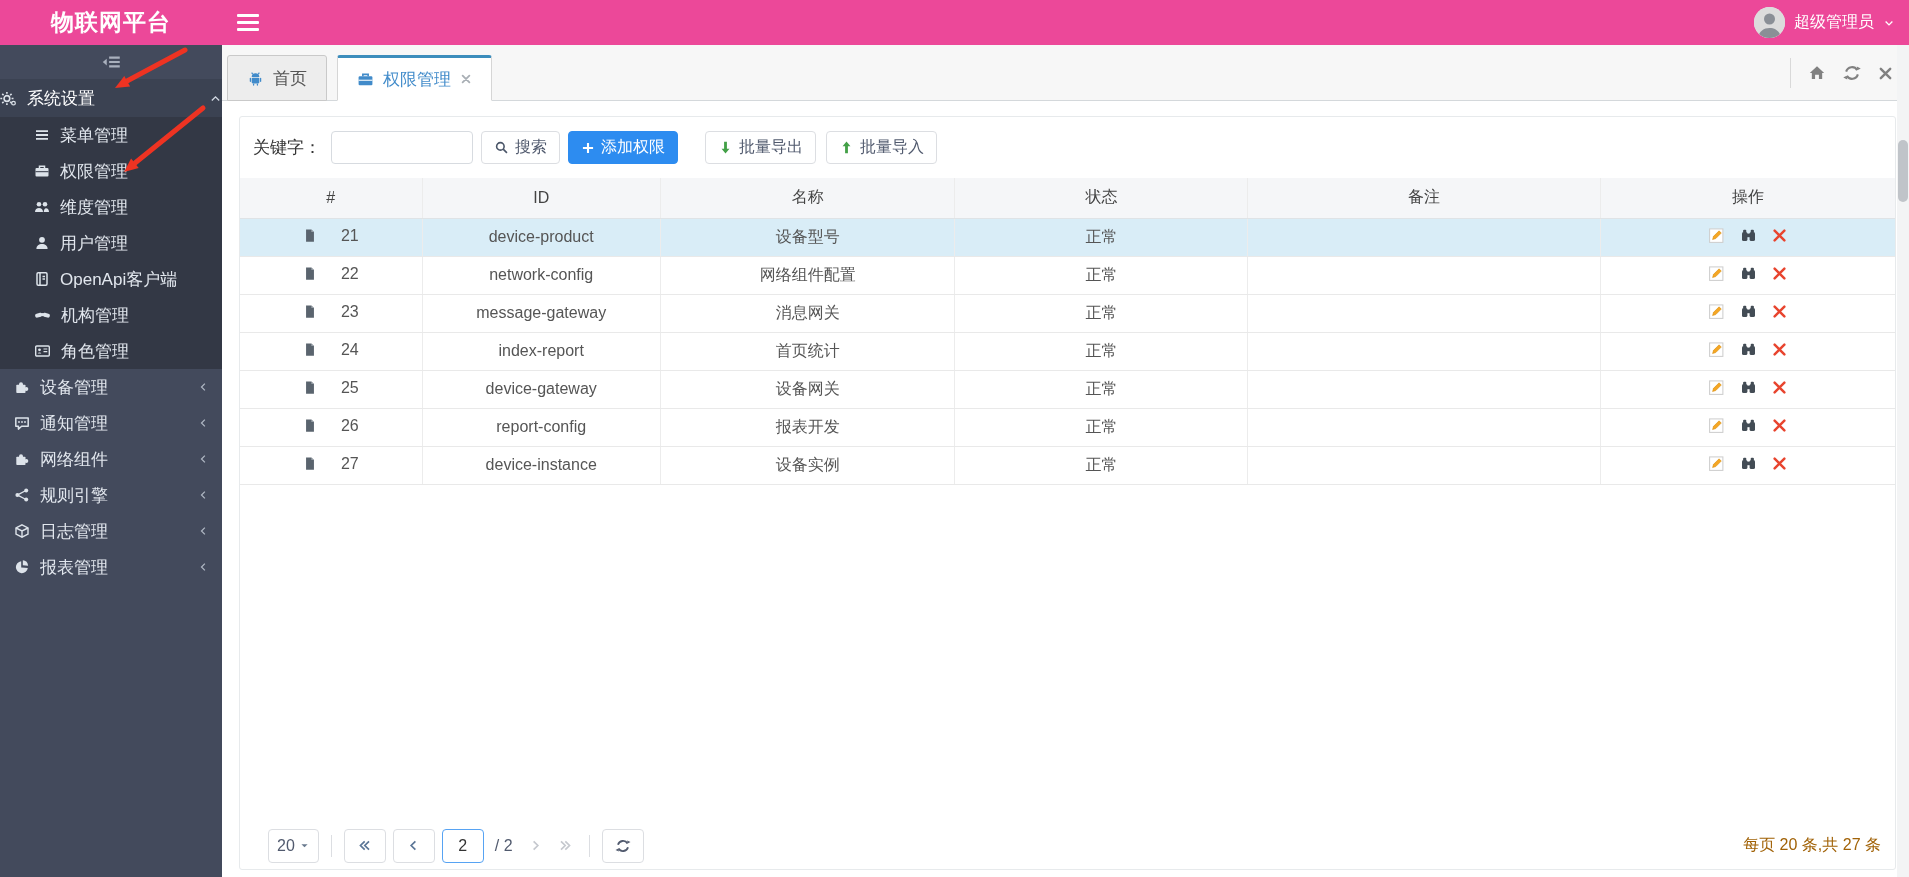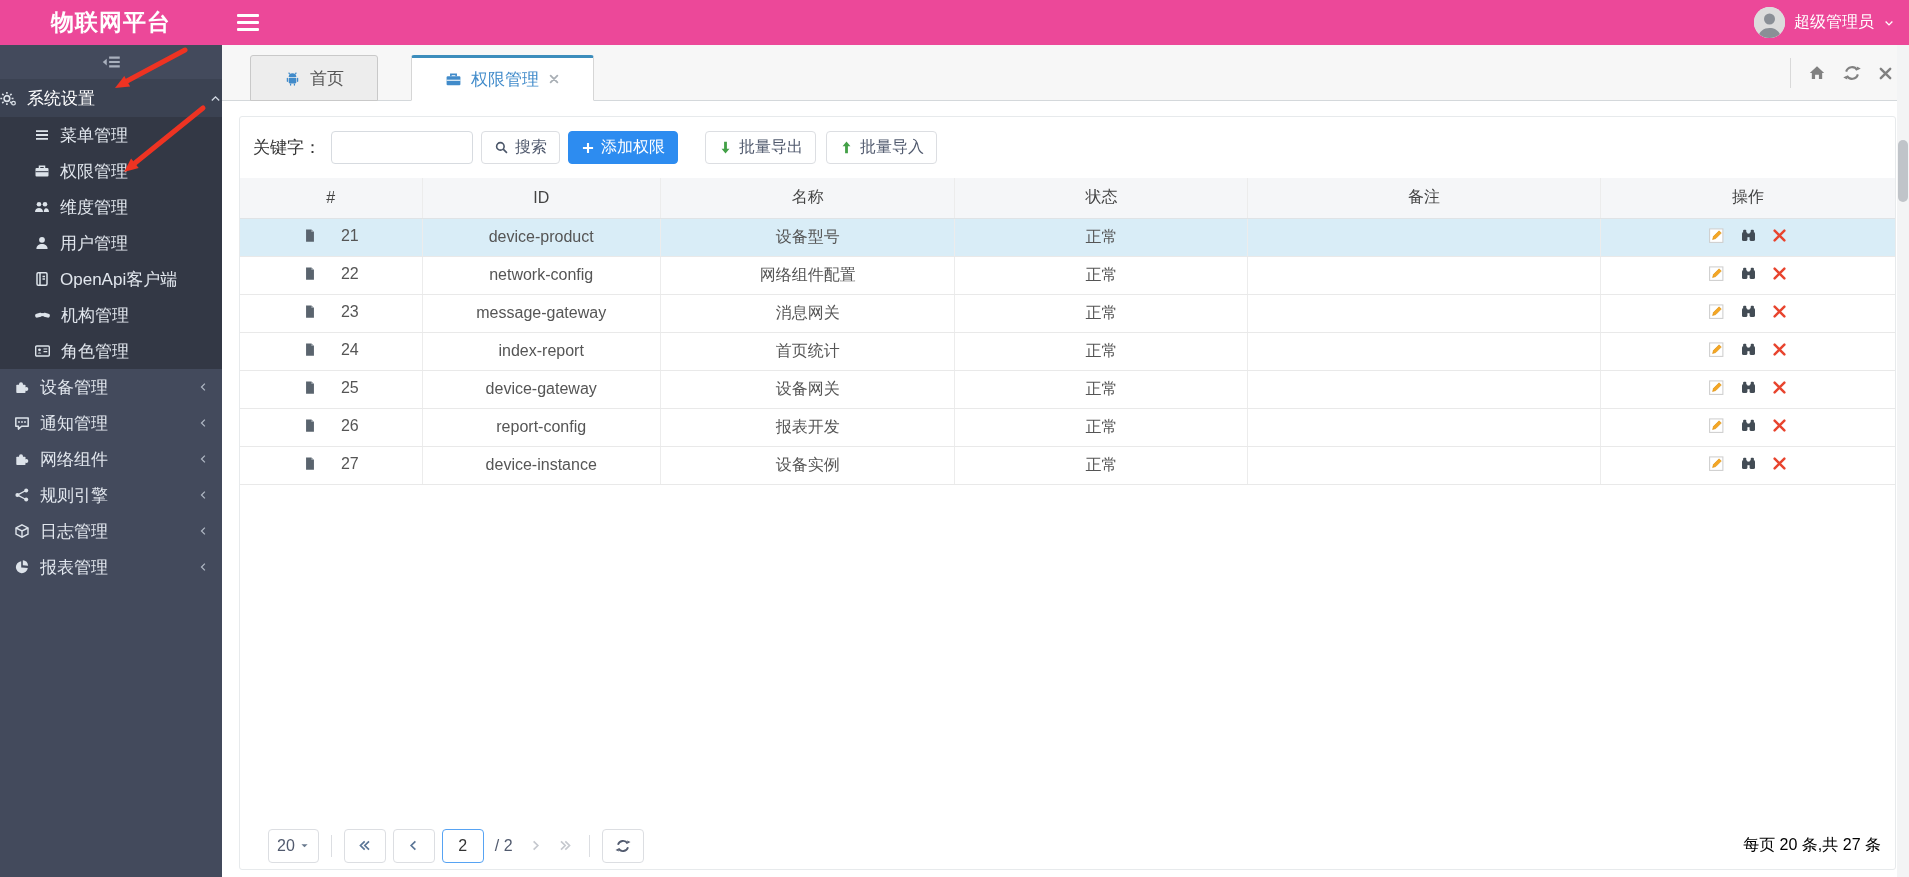--- a/index.html
+++ b/index.html
@@ -24,22 +24,22 @@
   .sb-group-active { height:38px; display:flex; align-items:center; padding:0 0; gap:10px; background:#3b4252; font-size:17px; color:#fff; cursor:pointer;text-align:right; }
   .sb-group-active .grow { flex:1; }
   .submenu { background:#333845; }
   .sb-sub { height:36px; display:flex; align-items:center; padding-left:34px; gap:10px; font-size:17px; cursor:pointer; }
   .sb-group { height:36px; display:flex; align-items:center; padding:0 13px 0 14px; gap:10px; font-size:17px; cursor:pointer; }
   .sb-group .grow { flex:1; }
 
   
   .tabbar { position:absolute; left:222px; top:45px; width:1687px; height:56px; background:#f7f7f7; border-bottom:1px solid #d4d8db; }
   .tabs { position:absolute; left:5px; bottom:-1px; display:flex; gap:10px; align-items:flex-end; }
-  .tab { height:46px; display:flex; align-items:center; gap:9px; padding:0 33px; font-size:17px;
-    background:#ededed; border:1px solid #c9c9c9; border-radius:3px 3px 0 0; color:#555; cursor:pointer;margin-left:23px; }
+  .tab { height:46px; display:flex; align-items:center; gap:9px; padding:0 19px; font-size:17px;
+    background:#ededed; border:1px solid #c9c9c9; border-radius:3px 3px 0 0; color:#555; cursor:pointer; }
   .tab.active { background:#fff; border-color:#d6d6d6; border-top:3px solid #3c8dbc; border-bottom:1px solid #fff; color:#418bca; }
   .tabbar-tools { position:absolute; right:16px; top:0; height:56px; display:flex; align-items:center; gap:17px; }
   .tabbar-tools .vdiv { width:1px; height:30px; background:#d9d9d9; }
   .tool-ic { cursor:pointer; }
 
   
   .content { position:absolute; left:222px; top:101px; width:1687px; height:776px; background:#fff; }
   .panel { position:absolute; left:17px; top:15px; right:13px; bottom:7px; border:1px solid #e7eaec; border-radius:3px; background:#fff; }
 
   .toolbar { display:flex; align-items:center; padding:14px 0 14px 13px; gap:8px; }
@@ -59,21 +59,21 @@
   .ops .ic { cursor:pointer; }
 
   .pagefoot { position:absolute; left:14px; right:0; bottom:0; height:47px; display:flex; align-items:center; justify-content:space-between; padding:0 14px; }
   .pager { display:flex; align-items:center; gap:7px; }
   .pgbtn { display:inline-flex; align-items:center; justify-content:center; gap:4px; height:34px; min-width:42px; padding:0 8px;
     background:#fff; border:1px solid #dcdee2; border-radius:4px; color:#515a6e; font-size:16px; cursor:pointer; }
   .pg-input { width:42px; height:34px; border:1px solid #57a3f3; border-radius:4px; text-align:center; font-size:16px; color:#333; outline:none; }
   .pg-total { font-size:16px; color:#515a6e; margin:0 4px; }
   .pg-disabled { color:#c5c8ce; cursor:default; padding:0 4px; }
   .pager .vdiv { width:1px; height:22px; background:#dcdee2; margin:0 5px; }
-  .foot-summary { font-size:16px; color:#000000; }
+  .foot-summary { font-size:16px; color:#a16207; }
 
   
   .annotations { position:absolute; left:0; top:0; pointer-events:none; z-index:20; }
   .scrollbar { position:absolute; right:0; top:45px; width:12px; height:832px; background:#f3f4f5; }
   .scroll-thumb { position:absolute; left:1px; top:95px; width:10px; height:62px; background:#c0c4c9; border-radius:5px; cursor:pointer; }
 </style>
 </head>
 <body>
 
 <div class="topbar">

